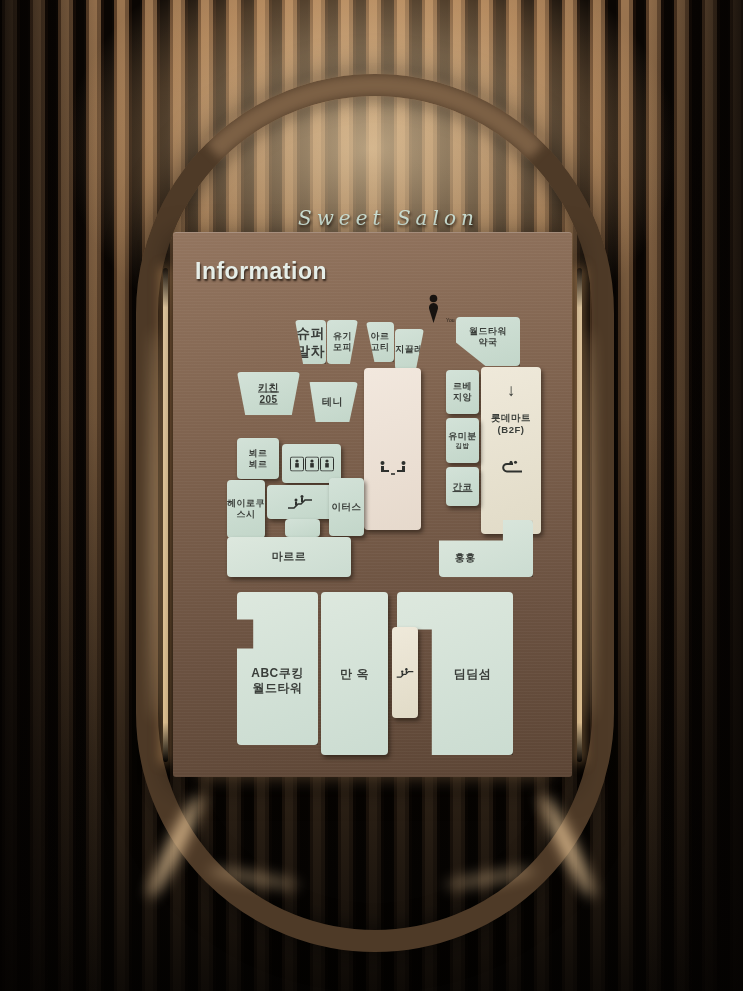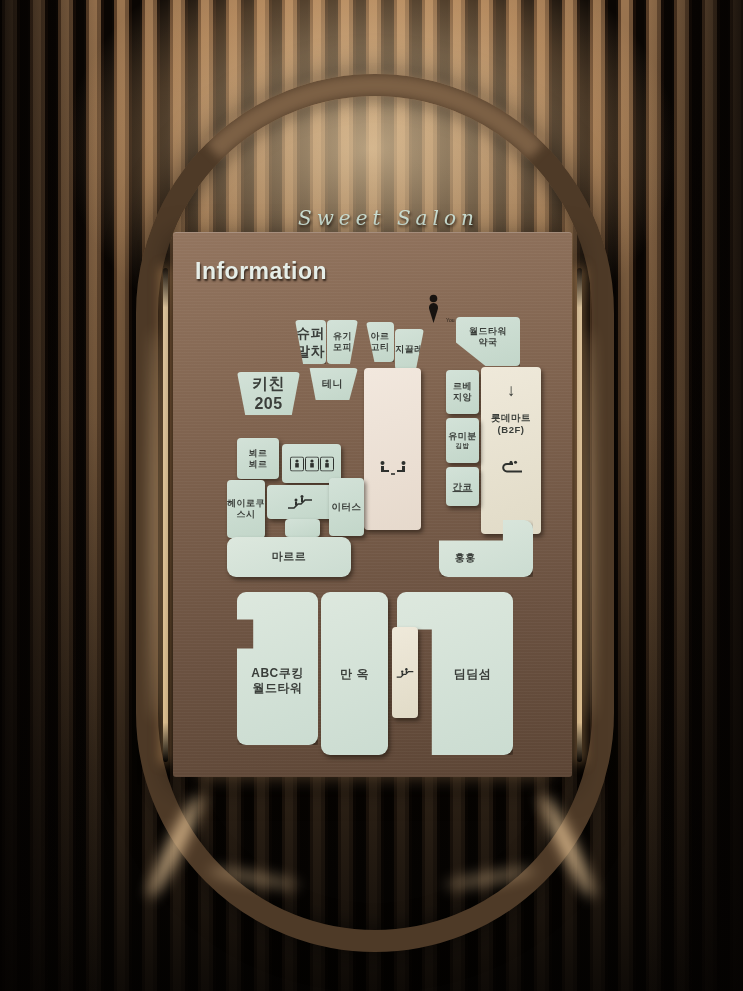--- a/index.html
+++ b/index.html
@@ -67,21 +67,21 @@
     box-shadow:0 8px 30px rgba(0,0,0,.55), inset 0 1px 0 rgba(255,255,255,.18);}
   .panel-title{position:absolute;left:22px;top:26px;font-size:23px;font-weight:700;
     letter-spacing:.5px;color:#e6eee8;text-shadow:1px 2px 2px rgba(25,15,8,.8);}
 
   .marker{position:absolute;left:252px;top:62px;width:70px;height:34px;}
   .marker-label{position:absolute;left:21px;top:23px;font-size:5px;color:#261f18;white-space:nowrap;}
 
   
   .blk{position:absolute;border-radius:4px;filter:drop-shadow(2px 3px 2px rgba(15,9,4,.5));}
   .fill-mint {background:linear-gradient(160deg,#d3e2d8,#c2d6c9);}
-  .fill-mint2{background:linear-gradient(160deg,#dde8de,#cbdcd1);border-radius:9px;}
+  .fill-mint2{background:linear-gradient(160deg,#dde8de,#cbdcd1);}
   .fill-cream{background:linear-gradient(160deg,#efe9da,#e1dbc7);}
   .fill-blush{background:linear-gradient(160deg,#f2e8de,#e6d9cc);}
   .blk-label{position:absolute;transform:translate(-50%,-50%);text-align:center;color:#3a3e3a;
     font-weight:700;line-height:1.25;letter-spacing:.5px;white-space:nowrap;}
   .blk-label .small{font-size:.72em;}
   .blk-icon{position:absolute;left:50%;transform:translate(-50%,-50%);line-height:0;}
   .ic-arrow{font-size:17px;font-weight:700;color:#2e312e;line-height:1;}
 </style>
 </head>
 <body>
@@ -144,26 +144,26 @@
             <div>지끌레</div>
           </div>
         </div>
         <div class="blk fill-mint" style="left: 283px; top: 85px; width: 64px; height: 49px; clip-path: polygon(0% 0%, 100% 0%, 100% 100%, 46% 100%, 0% 52%);">
           <div class="blk-label" style="font-size: 9px; left: 50%; top: 40%;">
             <div>월드타워</div>
             <div>약국</div>
           </div>
         </div>
         <div class="blk fill-mint" style="left: 64px; top: 140px; width: 63px; height: 43px; clip-path: polygon(0% 0%, 100% 0%, 87% 100%, 13% 100%);">
-          <div class="blk-label" style="font-size: 16px; left: 50%; top: 50%;">
+          <div class="blk-label" style="font-size: 10px; left: 50%; top: 50%; text-decoration: underline;">
             <div>키친</div>
             <div>205</div>
           </div>
         </div>
-        <div class="blk fill-mint" style="left: 134px; top: 136px; width: 51px; height: 32px; clip-path: polygon(5% 0%, 100% 0%, 83% 100%, 17% 100%);">
+        <div class="blk fill-mint" style="left: 134px; top: 150px; width: 51px; height: 40px; clip-path: polygon(5% 0%, 100% 0%, 83% 100%, 17% 100%);">
           <div class="blk-label" style="font-size: 10px; left: 50%; top: 50%;">
             <div>테니</div>
           </div>
         </div>
         <div class="blk fill-mint" style="left: 273px; top: 138px; width: 33px; height: 44px;">
           <div class="blk-label" style="font-size: 9px; left: 50%; top: 50%;">
             <div>르베</div>
             <div>지앙</div>
           </div>
         </div>

